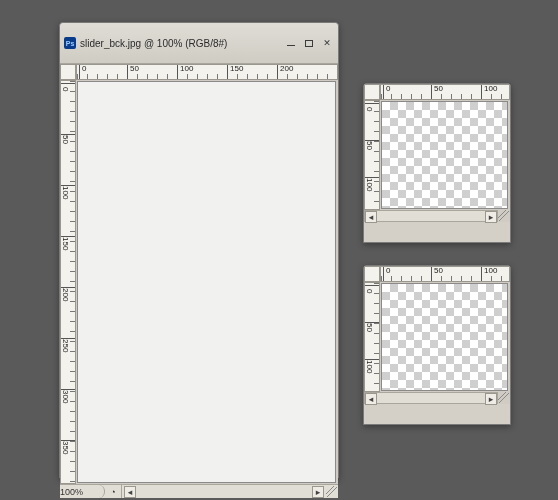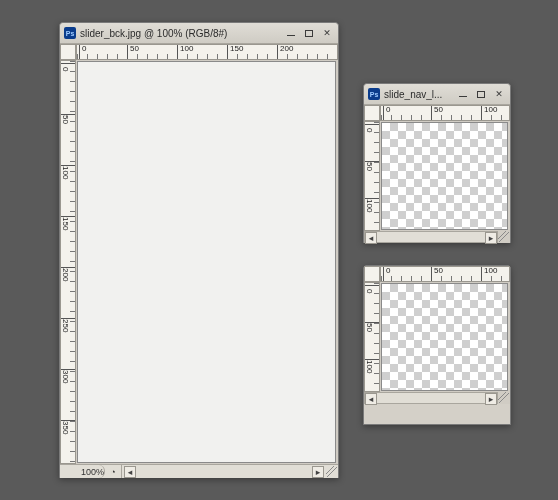--- a/index.html
+++ b/index.html
@@ -18,21 +18,21 @@
     position: absolute;
     background: #d4d0c8;
     border: 1px solid #7a7a7a;
     border-radius: 4px 4px 0 0;
     box-shadow: 0 2px 6px rgba(0,0,0,0.35);
   }
   .titlebar {
     display: flex;
     align-items: center;
     height: 16px;
-    padding: 2px 4px;
+    padding: 12px 4px;
     background: linear-gradient(#e0ddd6,#cfccc4);
     border-bottom: 1px solid #a9a69e;
     border-radius: 4px 4px 0 0;
     gap: 4px;
   }
   .ps-icon {
     width: 12px;
     height: 12px;
     background: #0a3c8c;
     border-radius: 2px;
@@ -157,21 +157,21 @@
     border-top: 1px solid #a9a69e;
     display:flex;
     align-items:center;
     font-size: 9px;
     color:#333;
     box-sizing: border-box;
   }
   .zoombox {
     width: 44px; height: 100%;
     border-right: 1px solid #a9a69e;
-    display:flex; align-items:center; justify-content:flex-end;border-radius:6px;
+    display:flex; align-items:center; justify-content:flex-start;border-radius:6px;
   }
   .status-icon {
     width: 16px; height: 100%;
     border-right: 1px solid #a9a69e;
     display:flex; align-items:center; justify-content:center;
   }
   .tri { font-size: 9px; color:#444; }
   .resize-grip {
     position:absolute; right:1px; bottom:1px; width:11px; height:11px;
     background:
@@ -223,28 +223,20 @@
       <div style="flex:1;"></div>
       <div class="sb-btn" style="position:static; margin-right:14px;">
           <span class="tri">▸</span>
         </div>
     </div>
     <div class="resize-grip"></div>
   </div>
 </div>
 
 <div class="window" style="left:363px; top:83px; width:146px; height:158px;">
-  <div class="titlebar">
-    <div class="ps-icon">Ps</div>
-    <div class="title">slide_nav_l...</div>
-    <div class="spacer"></div>
-    <div class="winbtn min"></div>
-    <div class="winbtn max"></div>
-    <div class="winbtn close"></div>
-  </div>
   <div class="body-area" style="position:relative; width:100%; height:138px;">
     <div class="rcorner"></div>
     <div class="ruler-h">
       <div class="ticks-minor-h"></div>
       <span class="tick-major tick-h" style="left:2px;"><span class="n">0</span></span>
       <span class="tick-major tick-h" style="left:50px;"><span class="n">50</span></span>
       <span class="tick-major tick-h" style="left:100px;"><span class="n">100</span></span>
     </div>
     <div class="ruler-v" style="bottom:12px;">
       <div class="ticks-minor-v"></div>

